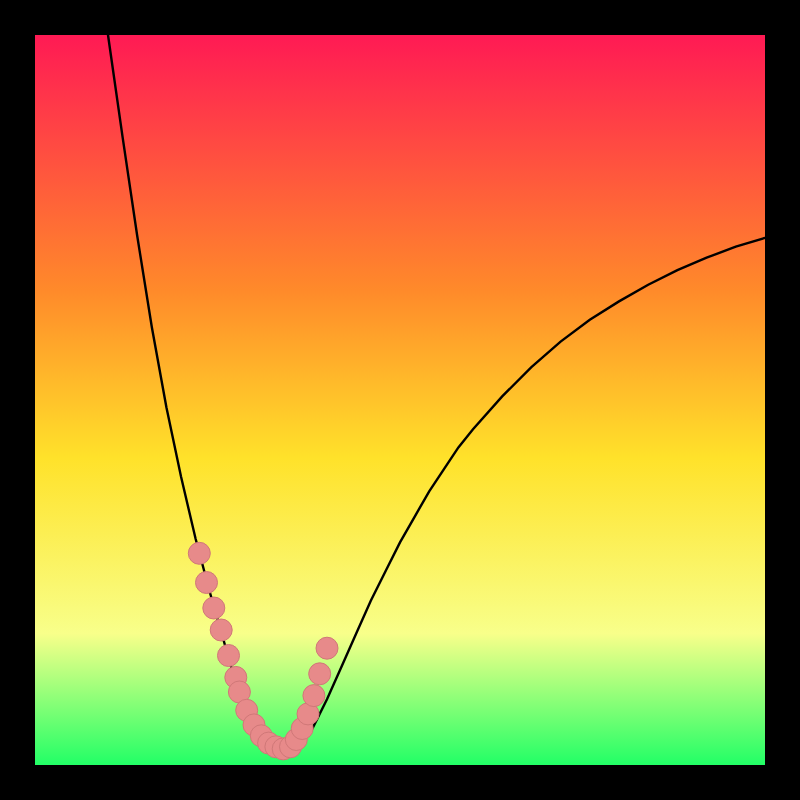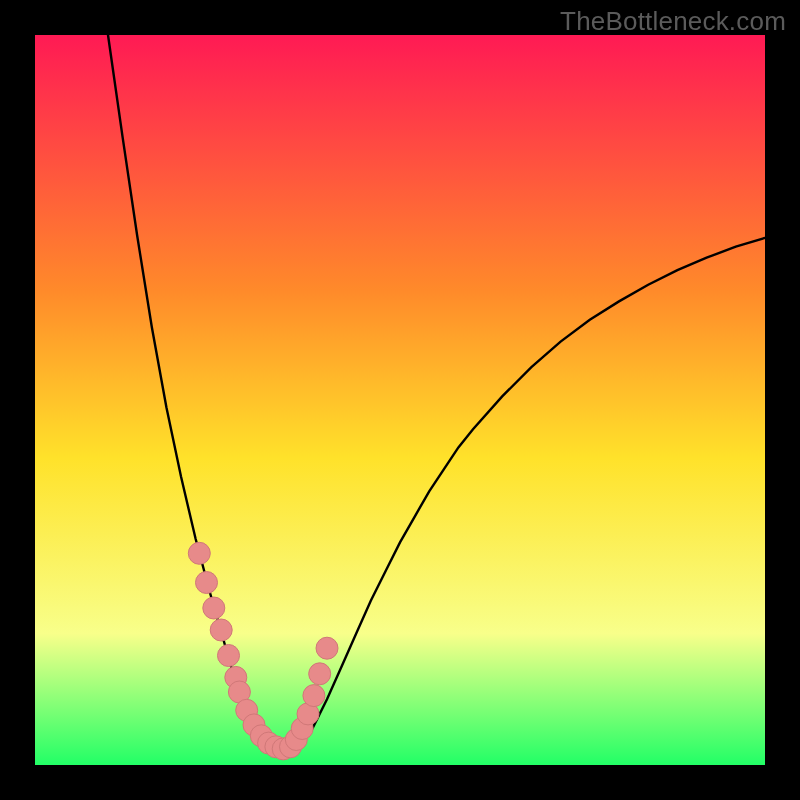--- a/index.html
+++ b/index.html
@@ -30,21 +30,20 @@
   svg.plot {
     position: absolute;
     top: 0;
     left: 0;
   }
 </style>
 </head>
 <body>
 
 <div class="frame">
-  <div class="watermark">TheBottleneck.com</div>
   <svg class="plot" width="800" height="800" viewBox="0 0 800 800">
     <defs>
       <linearGradient id="bg-grad" x1="0" y1="0" x2="0" y2="1">
         <stop id="g0" offset="0%" stop-color="#ff1a54"></stop>
         <stop id="g1" offset="35%" stop-color="#ff8a2a"></stop>
         <stop id="g2" offset="58%" stop-color="#ffe22a"></stop>
         <stop id="g3" offset="82%" stop-color="#f8ff8a"></stop>
         <stop id="g4" offset="100%" stop-color="#22ff66"></stop>
       </linearGradient>
     </defs>

